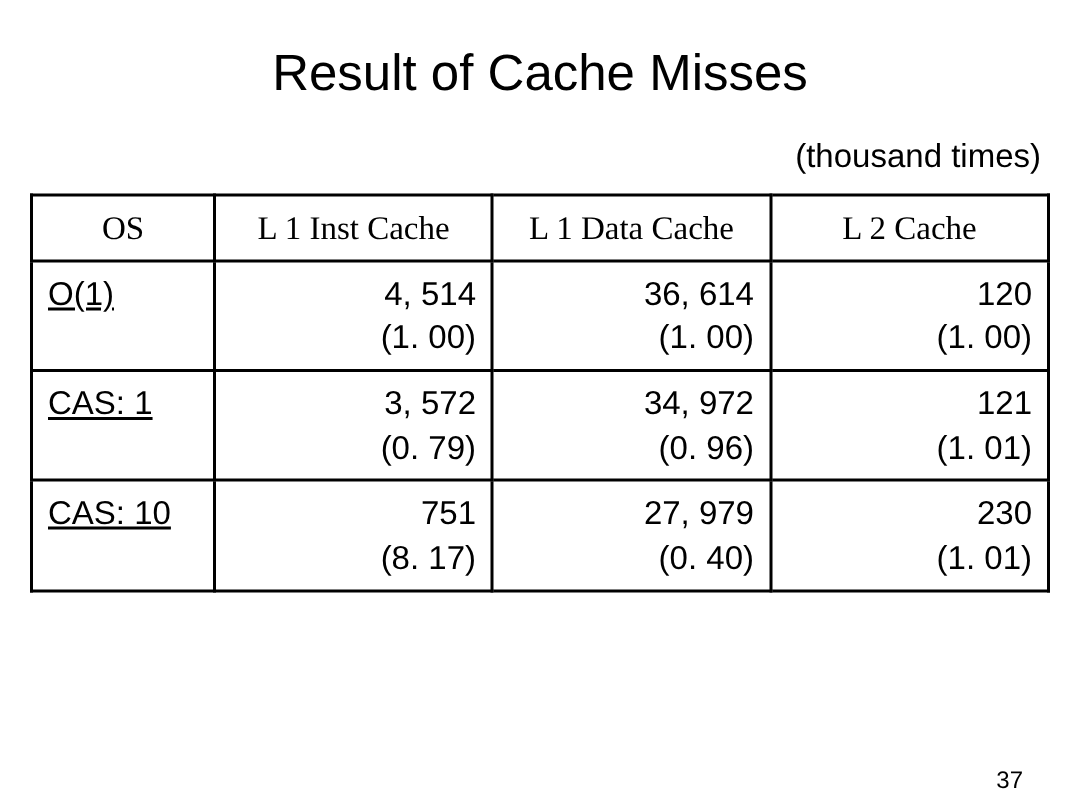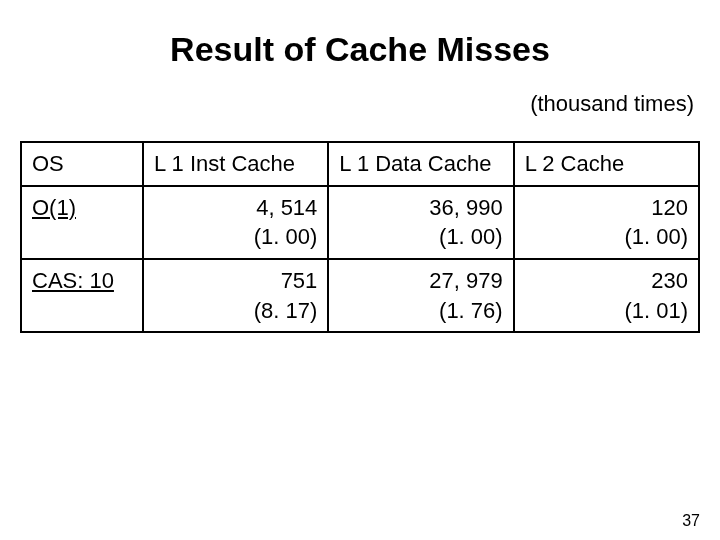--- a/index.html
+++ b/index.html
@@ -14,57 +14,58 @@
   .slide {
     box-sizing: border-box;
     width: 720px;
     height: 540px;
     padding: 24px 20px 16px 20px;
     position: relative;
   }
   .title {
     text-align: center;
     font-size: 34px;
-    font-weight: 700;
+    font-weight: 400;
     margin: 6px 0 22px 0;
   }
   .subtitle {
     text-align: right;
     font-size: 22px;
-    margin: 0 6px 24px 0;
+    margin: 0 6px 12px 0;
   }
   table {
     border-collapse: collapse;
     width: 100%;
     table-layout: fixed;
   }
   th, td {
     border: 2px solid #000;
     font-size: 22px;
     font-weight: 400;
     padding: 6px 10px 6px 10px;
     vertical-align: top;
     line-height: 1.35;
   }
   th {
-    text-align: left;
+    text-align: center;
+    font-family: Liberation Serif, serif;
   }
   col.os   { width: 18%; }
   col.c    { width: 27.33%; }
   td.os {
     text-align: left;
     text-decoration: underline;
   }
   td.num {
     text-align: right;
     border-radius: 11px;
   }
   .pagenum {
     position: absolute;
-    right: 20px;
+    right: 38px;
     bottom: 10px;
     font-size: 16px;
   }
 </style>
 </head>
 <body>
 
 <div class="slide">
 
   <h1 class="title">Result of Cache Misses</h1>
@@ -83,26 +84,32 @@
         <th>OS</th>
         <th>L 1 Inst Cache</th>
         <th>L 1 Data Cache</th>
         <th>L 2 Cache</th>
       </tr>
     </thead>
     <tbody>
       <tr>
         <td class="os">O(1)</td>
         <td class="num"><span>4, 514</span><br><span>(1. 00)</span></td>
-        <td class="num"><span>36, 990</span><br><span>(1. 00)</span></td>
+        <td class="num"><span>36, 614</span><br><span>(1. 00)</span></td>
         <td class="num"><span>120</span><br><span>(1. 00)</span></td>
+      </tr>
+      <tr>
+        <td class="os">CAS: 1</td>
+        <td class="num"><span>3, 572</span><br><span>(0. 79)</span></td>
+        <td class="num"><span>34, 972</span><br><span>(0. 96)</span></td>
+        <td class="num"><span>121</span><br><span>(1. 01)</span></td>
       </tr>
       <tr>
         <td class="os">CAS: 10</td>
         <td class="num"><span>751</span><br><span>(8. 17)</span></td>
-        <td class="num"><span>27, 979</span><br><span>(1. 76)</span></td>
+        <td class="num"><span>27, 979</span><br><span>(0. 40)</span></td>
         <td class="num"><span>230</span><br><span>(1. 01)</span></td>
       </tr>
     </tbody>
   </table>
 
   <div class="pagenum">37</div>
 </div>
 
 </body></html>

